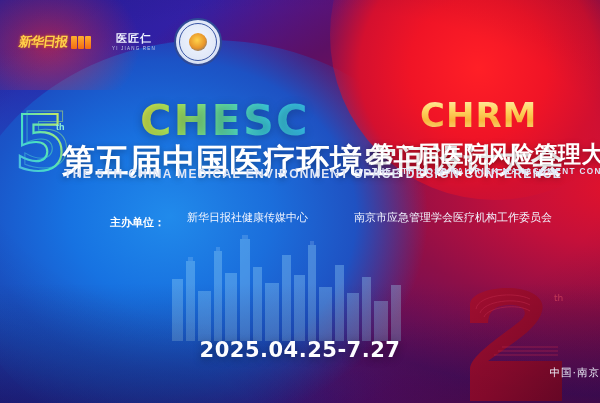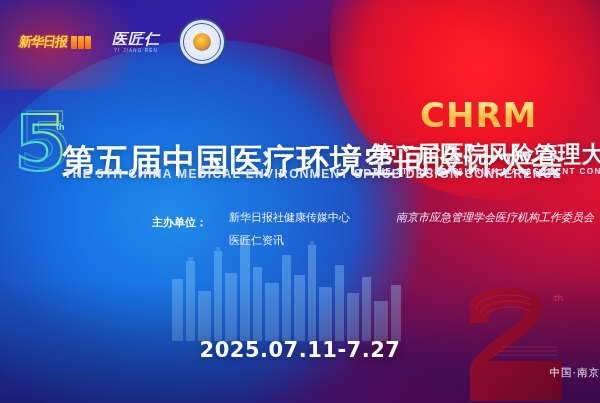--- a/index.html
+++ b/index.html
@@ -46,21 +46,21 @@
   .logo-xinhua{
     display:flex;align-items:center;gap:2px;height:22px;padding:2px 3px;
   }
   .logo-xinhua .cn{
     font-size:13px;font-weight:bold;color:#ffd24a;letter-spacing:-1px;
     text-shadow:0 0 3px rgba(255,140,0,.8);transform:skewX(-8deg);
   }
   .logo-xinhua .blocks{display:flex;gap:1px;margin-left:2px;}
   .logo-xinhua .blocks i{display:block;width:6px;height:13px;background:linear-gradient(180deg,#ffb02e,#f36a12);border-radius:1px;}
   .logo-yjr{text-align:center;line-height:1;}
-  .logo-yjr .cn{font-size:15px;font-weight:bold;color:#eef2ff;letter-spacing:1px;font-style:italic;}
+  .logo-yjr .cn{font-size:11px;font-weight:bold;color:#eef2ff;letter-spacing:1px;}
   .logo-yjr .en{font-size:4.5px;color:#c3cbe8;letter-spacing:1.2px;margin-top:3px;}
   .logo-seal{
     width:44px;height:44px;border-radius:50%;
     background:radial-gradient(circle at 50% 45%, #f2f6ff 0%, #dfe7f7 62%, #b9c6e2 100%);
     border:2px solid #2f4a96;display:flex;align-items:center;justify-content:center;position:relative;
   }
   .logo-seal:after{content:"";position:absolute;left:3px;top:3px;right:3px;bottom:3px;border:1px solid #3b57a5;border-radius:50%;}
   .logo-seal .mark{width:18px;height:18px;border-radius:50%;
     background:radial-gradient(circle at 45% 40%, #ffd24a 0%, #e8952a 55%, #2f5fa8 100%);}
 
@@ -94,24 +94,24 @@
   .cn-title.right{left:370px;top:139px;font-size:23px;letter-spacing:.5px;}
   .en-sub{
     position:absolute;color:#dfe6f6;white-space:nowrap;font-weight:bold;
     font-family:"Liberation Sans",sans-serif;
   }
   .en-sub.left{left:64px;top:167px;font-size:12px;letter-spacing:1.35px;}
   .en-sub.right{left:372px;top:167px;font-size:8.2px;letter-spacing:1.35px;}
 
   
   .orgs{position:absolute;left:110px;top:210px;display:flex;gap:0;color:#fff;}
-  .orgs .lbl{font-size:11px;font-weight:bold;color:#ffffff;white-space:nowrap;margin-right:22px;line-height:24px;margin-left:42px;}
+  .orgs .lbl{font-size:11px;font-weight:bold;color:#ffffff;white-space:nowrap;margin-right:22px;line-height:24px;}
   .orgs .col{display:flex;flex-direction:column;gap:8px;}
   .orgs .col div{font-size:11px;color:#f2f5ff;white-space:nowrap;line-height:15px;}
-  .orgs .col.c2{margin-left:46px;font-style:italic;}
+  .orgs .col.c2{margin-left:46px;}
 
   
   .deco2{position:absolute;right:16px;bottom:0px;width:130px;height:120px;opacity:.95;}
 
   
   .date{
     position:absolute;left:0;right:0;top:338px;text-align:center;
     font-size:21px;font-weight:bold;color:#fdfdff;letter-spacing:.5px;
     font-family:"DejaVu Sans",sans-serif;text-shadow:0 2px 8px rgba(0,0,0,.4);
   }
@@ -187,32 +187,32 @@
           <stop offset="80%" stop-color="#b9e86a"></stop>
           <stop offset="100%" stop-color="#f2e85c"></stop>
         </linearGradient>
       </defs>
       <text x="2" y="62" font-family="DejaVu Sans, sans-serif" font-size="76" font-weight="bold" fill="none" stroke="url(#g5)" stroke-width="2.1">5</text>
       <text x="7" y="59" font-family="DejaVu Sans, sans-serif" font-size="76" font-weight="bold" fill="none" stroke="url(#g5)" stroke-width="1" opacity=".55">5</text>
     </svg>
   </div>
   <div class="th5">th</div>
 
+  <div class="chesc">CHESC</div>
   <div class="chrm">CHRM</div>
 
   <div class="cn-title left">第五届中国医疗环境空间设计大会</div>
   <div class="en-sub left">THE 5TH CHINA MEDICAL ENVIRONMENT SPACE DESIGN CONFERENCE</div>
   <div class="cn-title right">第二届医院风险管理大会</div>
   <div class="en-sub right">THE 2TH HOSPITAL RISK MANAGEMENT CONFERENCE</div>
 
   <div class="orgs">
     <div class="lbl">主办单位：</div>
     <div class="col c1">
       <div>新华日报社健康传媒中心</div>
-      <div>医匠仁资讯</div>
     </div>
     <div class="col c2">
       <div>南京市应急管理学会医疗机构工作委员会</div>
     </div>
   </div>
 
   <svg class="deco2" viewBox="0 0 130 120">
     <defs>
       <linearGradient id="r2" x1="0" y1="0" x2="1" y2="1">
         <stop offset="0" stop-color="#a50e2c"></stop>
@@ -225,16 +225,16 @@
       <path d="M22 26 C24 12, 60 8, 76 16"></path>
       <path d="M26 30 C30 18, 62 14, 76 22"></path>
       <path d="M30 34 C34 24, 64 20, 76 28"></path>
       <path d="M40 72 L104 72"></path>
         <path d="M44 68 L104 68"></path>
         <path d="M48 64 L104 64"></path>
     </g>
     <text x="100" y="18" font-family="DejaVu Sans, sans-serif" font-size="9" fill="#c53a58">th</text>
   </svg>
 
-  <div class="date">2025.07.11-7.27</div>
+  <div class="date">2025.04.25-7.27</div>
   <div class="place">中国·南京</div>
 
 </div>
 
 </body></html>

